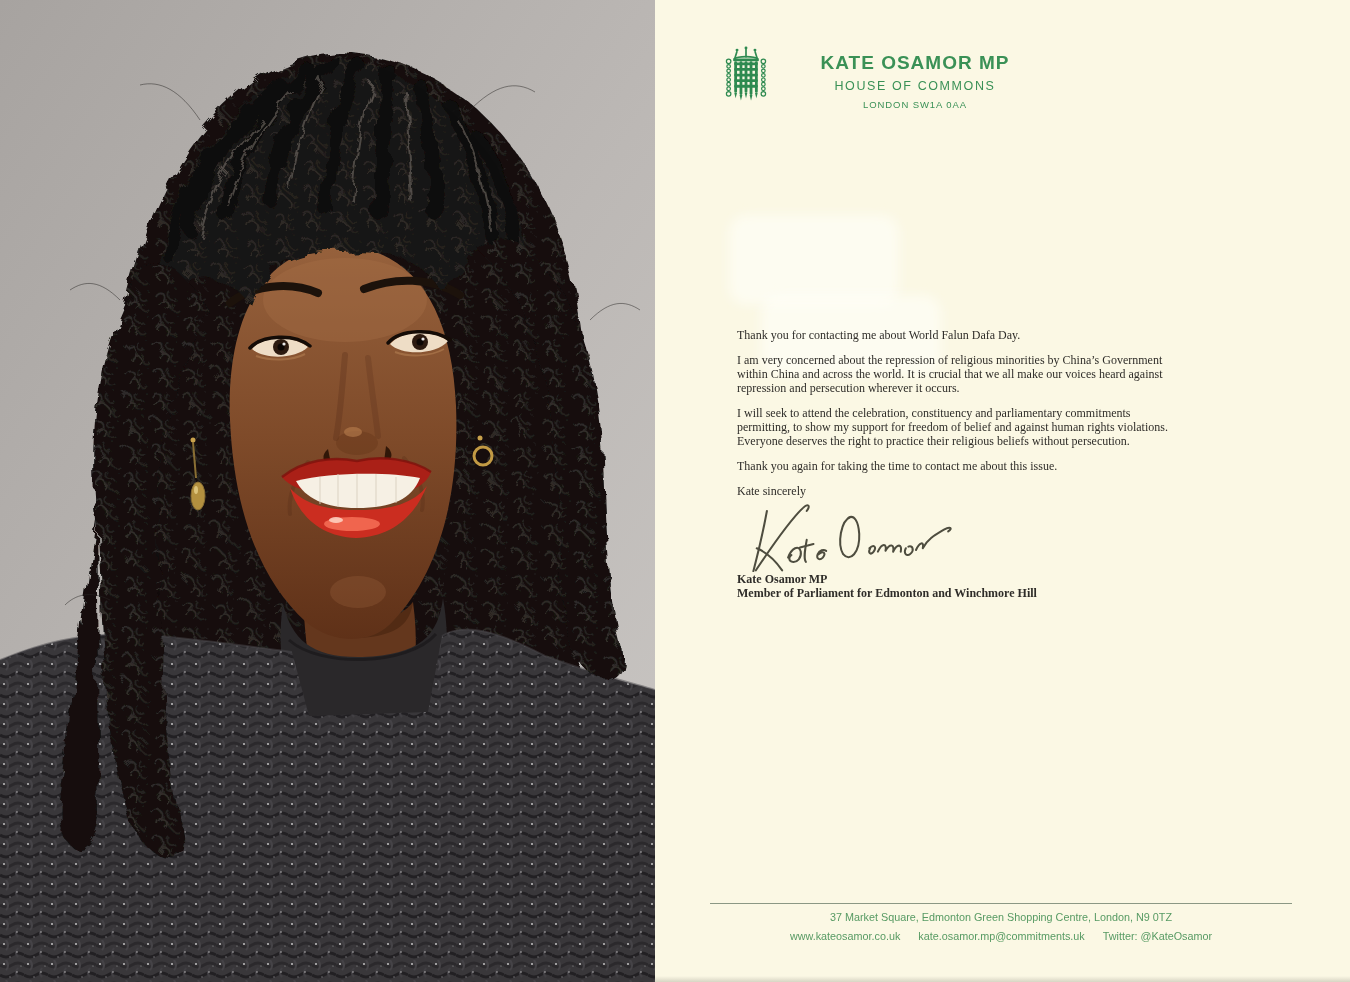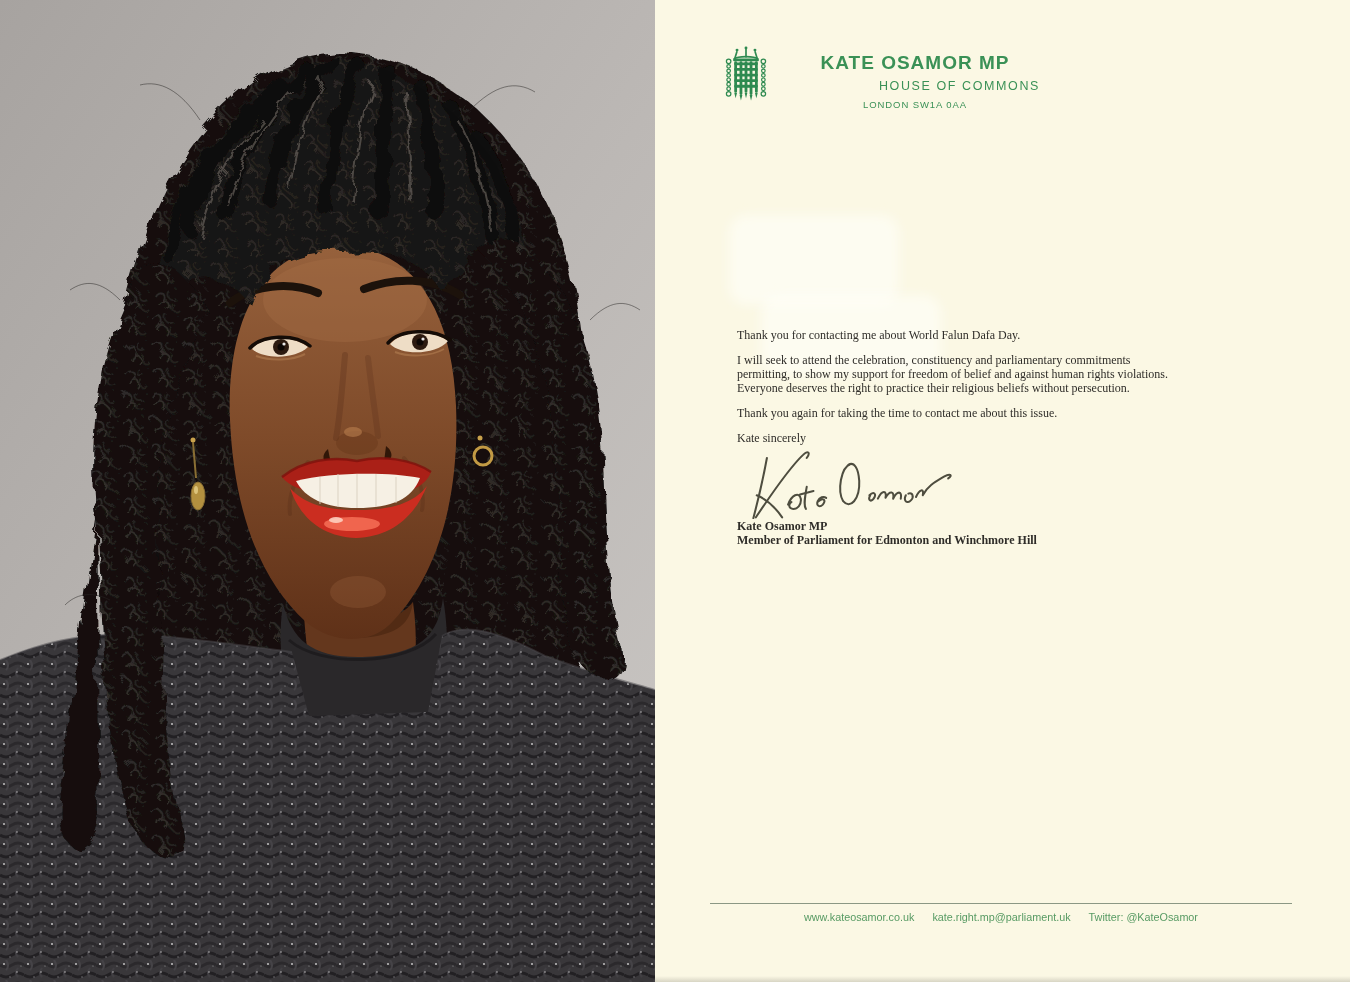--- a/index.html
+++ b/index.html
@@ -19,21 +19,21 @@
   .photo-panel{position:relative;width:655px;height:982px;flex:0 0 655px;overflow:hidden;background:var(--photo_bg_gray);}
   .photo-panel svg{display:block;}
 
   
   .letter-panel{position:relative;width:695px;height:982px;flex:0 0 695px;background:var(--paper_cream);overflow:hidden;}
 
   .letterhead{position:absolute;left:63px;top:46px;display:flex;align-items:flex-start;}
   .crest{width:56px;height:62px;flex:0 0 56px;}
   .lh-text{width:250px;text-align:center;padding-top:6px;margin-left:16px;font-family:"Liberation Sans",sans-serif;}
   .lh-name{font-size:19px;font-weight:bold;letter-spacing:1px;color:var(--letterhead_green);white-space:nowrap;}
-  .lh-org{font-size:12.5px;letter-spacing:1.6px;color:var(--letterhead_green);margin-top:5px;white-space:nowrap;text-align:right;}
+  .lh-org{font-size:12.5px;letter-spacing:1.6px;color:var(--letterhead_green);margin-top:5px;white-space:nowrap;}
   .lh-addr{font-size:9.5px;font-weight:normal;letter-spacing:.9px;color:var(--letterhead_green);margin-top:6px;white-space:nowrap;}
 
   .redaction{position:absolute;left:66px;top:215px;width:230px;height:165px;pointer-events:none;}
   .redaction .blob1,.redaction .blob2{position:absolute;border-radius:18px;background:rgba(255,255,250,.6);filter:blur(6px);}
   .redaction .blob1{left:8px;top:0;width:170px;height:90px;}
   .redaction .blob2{left:40px;top:80px;width:180px;height:80px;}
 
   .letter-body{position:absolute;left:82px;top:328px;width:524px;font-size:12px;line-height:14px;color:var(--ink);}
   .letter-body p{margin:0 0 11px;white-space:pre-line;}
   .closing{margin-bottom:2px !important;}
@@ -287,20 +287,23 @@
       </div>
     </div>
 
     <div class="redaction" aria-label="recipient address redacted">
       <div class="blob1"></div>
       <div class="blob2"></div>
     </div>
 
     <div class="letter-body">
       <p>Thank you for contacting me about World Falun Dafa Day.</p>
+      <p>I am very concerned about the repression of religious minorities by China’s Government
+within China and across the world. It is crucial that we all make our voices heard against
+repression and persecution wherever it occurs.</p>
       <p>I will seek to attend the celebration, constituency and parliamentary commitments
 permitting, to show my support for freedom of belief and against human rights violations.
 Everyone deserves the right to practice their religious beliefs without persecution.</p>
       <p>Thank you again for taking the time to contact me about this issue.</p>
       <p class="closing">Kate sincerely</p>
 
       <div class="signature-wrap" aria-label="Kate Osamor">
         <svg viewBox="0 0 250 85">
           <g stroke="#4e4d3f" stroke-width="2.4" fill="none" stroke-linecap="round" stroke-linejoin="round">
             <path d="M8,83 C26,56 48,24 64,9 C69,4 73,6 68,13"></path>
@@ -320,18 +323,19 @@
       </div>
 
       <div class="signoff">
         <p>Kate Osamor MP</p>
         <p>Member of Parliament for Edmonton and Winchmore Hill</p>
       </div>
     </div>
 
     <div class="letter-footer">
       <div class="footer-rule"></div>
-      <div class="footer-line footer-contacts"><span>www.kateosamor.co.uk</span><span>kate.right.mp@parliament.uk</span><span>Twitter: @KateOsamor</span></div>
+      <div class="footer-line">37 Market Square, Edmonton Green Shopping Centre, London, N9 0TZ</div>
+      <div class="footer-line footer-contacts"><span>www.kateosamor.co.uk</span><span>kate.osamor.mp@commitments.uk</span><span>Twitter: @KateOsamor</span></div>
     </div>
 
     <div class="scan-edge"></div>
   </div>
 </div>
 
 </body></html>

